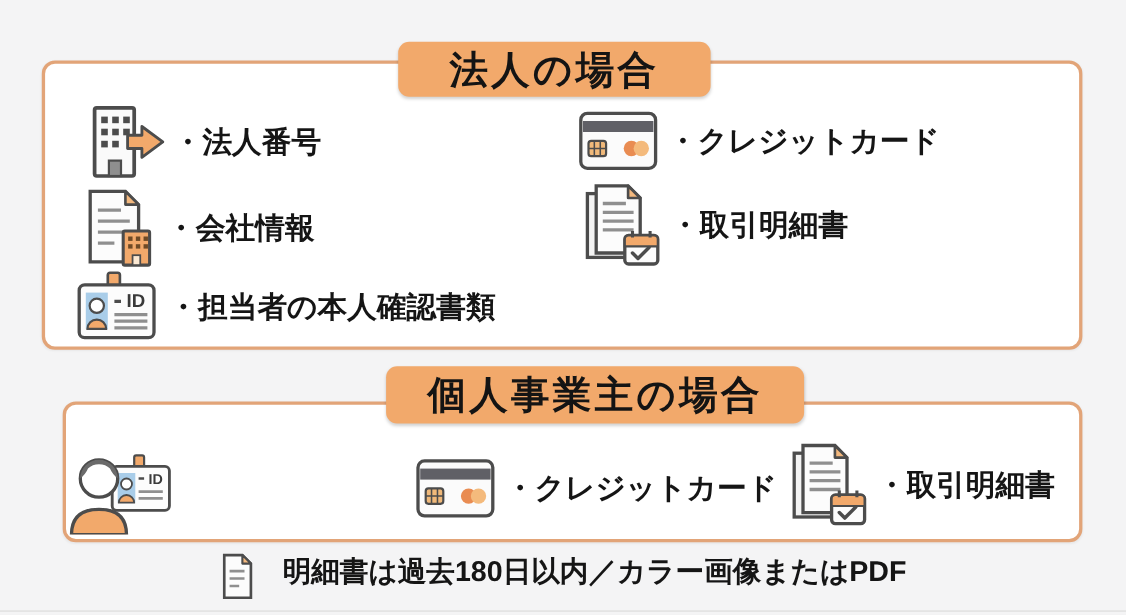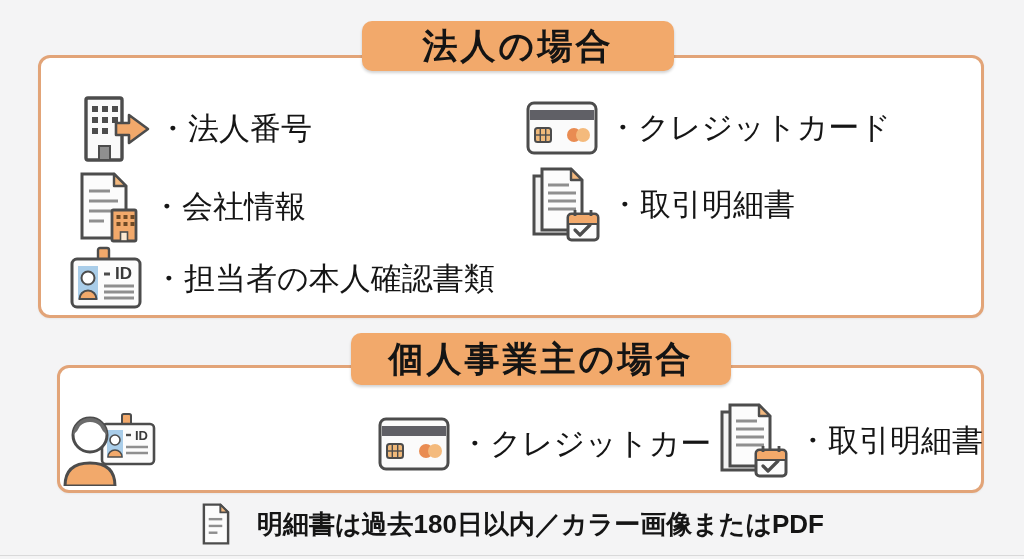--- a/index.html
+++ b/index.html
@@ -16,36 +16,36 @@
     box-shadow:0 1px 2px rgba(0,0,0,0.05);
   }
   .panel-1 { left:38px; top:55px; width:946px; height:263px; }
   .panel-2 { left:57px; top:365px; width:927px; height:128px; }
   .badge {
     position:absolute; background:#f2a96b; border-radius:10px;
     display:flex; align-items:center; justify-content:center;
     font-weight:bold; font-size:35px; letter-spacing:3px;
     color:#141414; box-shadow:0 2px 3px rgba(0,0,0,0.18); z-index:2;
   }
-  .badge-1 { left:362px; top:21px; width:312px; height:50px;justify-content:center; }
+  .badge-1 { left:362px; top:38px; width:284px; height:50px;justify-content:center; }
   .badge-2 { left:323px; top:333px; width:380px; height:52px;margin-left:28px; }
   .item { position:absolute; display:flex; align-items:center; gap:7px; z-index:1; }
   .item .icon { display:flex; align-items:center; justify-content:center; flex:0 0 auto; }
-  .item .label { font-weight:normal; font-size:31px; white-space:nowrap; }
+  .item .label { font-weight:bold; font-size:27px; white-space:nowrap; }
   .i1 { left:70px;  top:92px;  }
   .i2 { left:72px;  top:170px; }
   .i3 { left:66px;  top:246px; }
   .i4 { left:524px; top:98px;  }
   .i5 { left:528px; top:166px; }
   .i6 { left:56px;  top:404px; }
   .i7 { left:376px; top:414px; }
   .i8 { left:716px; top:402px; }
   .note {
     position:absolute; left:0; right:0; top:502px;
-    display:flex; align-items:center; justify-content:center; gap:26px; z-index:1;
+    display:flex; align-items:flex-start; justify-content:center; gap:26px; z-index:1;
   }
   .note .label { font-weight:bold; font-size:26px; white-space:nowrap; }
   .bottom-line { position:absolute; left:0; top:555px; width:100%; height:1px; background:#d9d9da; }
   svg { display:block; }
   svg text { font-family:"Liberation Sans","DejaVu Sans",sans-serif; }
 </style>
 </head>
 <body>
 
 <div class="canvas">

